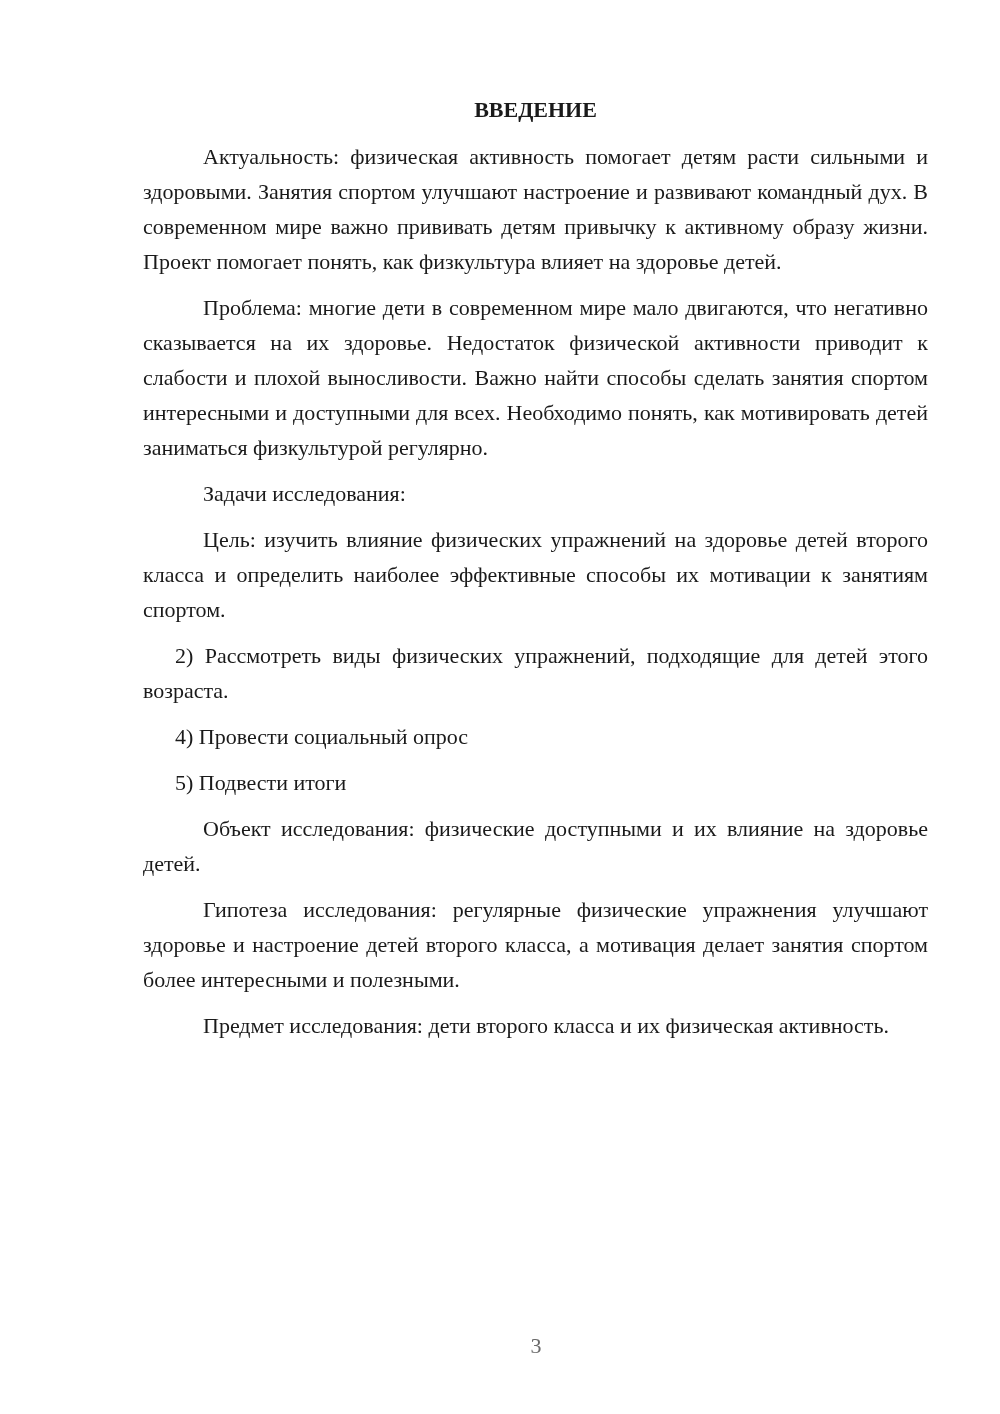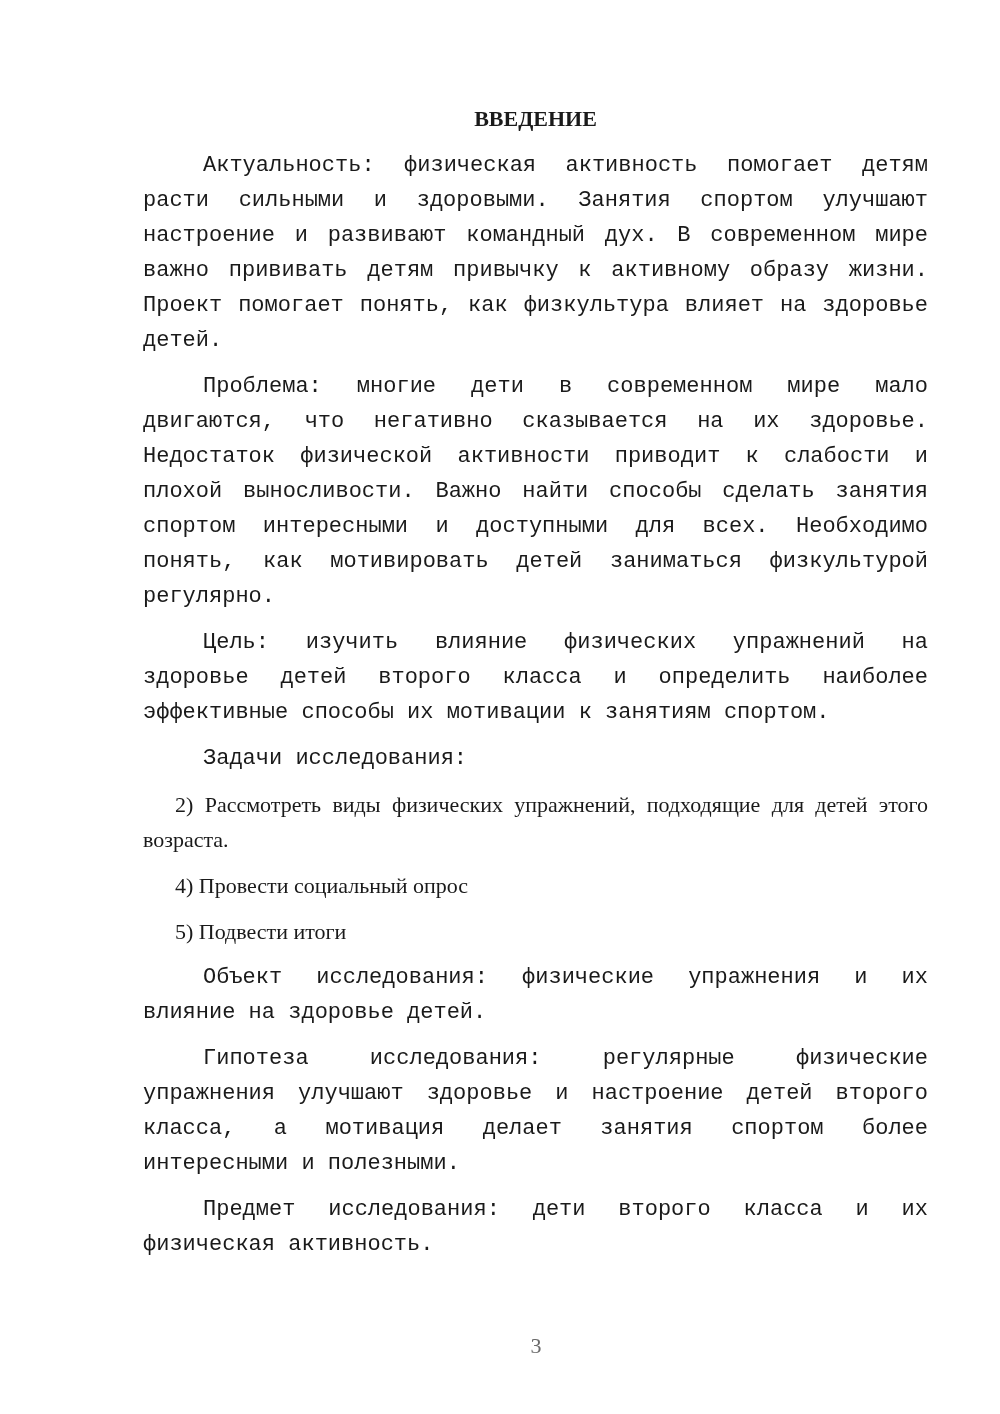--- a/index.html
+++ b/index.html
@@ -11,41 +11,40 @@
       width: 1000px;
       height: 1414px;
       position: relative;
       overflow: hidden;
       font-family: "Liberation Serif", "DejaVu Serif", serif;
       color: #1a1a1a;
     }
     .page {
       position: absolute;
       left: 143px;
-      top: 101px;
+      top: 92px;
       width: 785px;
     }
     .title {
       text-align: center;
       font-weight: bold;
       font-size: 22px;
       line-height: 35px;
       margin: 0 0 12px 0;
       padding-left: 0;
     }
     p {
       margin: 0 0 11px 0;
       font-size: 22px;
       line-height: 35px;
       text-align: justify;
       text-align-last: left;
     }
     p.indent {
       text-indent: 60px;
-      font-family: Liberation Mono, monospace;
     }
     p.list {
       text-indent: 32px;
     }
     .page-number {
       position: absolute;
       left: 0;
       width: 1072px;
       top: 1331px;
       text-align: center;
@@ -55,25 +54,25 @@
     }
   </style>
 </head>
 <body>
 
 <div class="page">
   <div class="title">ВВЕДЕНИЕ</div>
 
   <p class="indent">Актуальность: физическая активность помогает детям расти сильными и здоровыми. Занятия спортом улучшают настроение и развивают командный дух. В современном мире важно прививать детям привычку к активному образу жизни. Проект помогает понять, как физкультура влияет на здоровье детей.</p>
   <p class="indent">Проблема: многие дети в современном мире мало двигаются, что негативно сказывается на их здоровье. Недостаток физической активности приводит к слабости и плохой выносливости. Важно найти способы сделать занятия спортом интересными и доступными для всех. Необходимо понять, как мотивировать детей заниматься физкультурой регулярно.</p>
+  <p class="indent">Задачи исследования:</p>
   <p class="indent">Цель: изучить влияние физических упражнений на здоровье детей второго класса и определить наиболее эффективные способы их мотивации к занятиям спортом.</p>
-  <p class="indent">Задачи исследования:</p>
 
   <p class="list">2) Рассмотреть виды физических упражнений, подходящие для детей этого возраста.</p>
   <p class="list">4) Провести социальный опрос</p>
   <p class="list">5) Подвести итоги</p>
 
-  <p class="indent">Объект исследования: физические упражнения и их влияние на здоровье детей.</p>
+  <p class="indent">Объект исследования: физические доступными и их влияние на здоровье детей.</p>
   <p class="indent">Гипотеза исследования: регулярные физические упражнения улучшают здоровье и настроение детей второго класса, а мотивация делает занятия спортом более интересными и полезными.</p>
   <p class="indent">Предмет исследования: дети второго класса и их физическая активность.</p>
 </div>
 
 <div class="page-number">3</div>
 
 </body></html>

